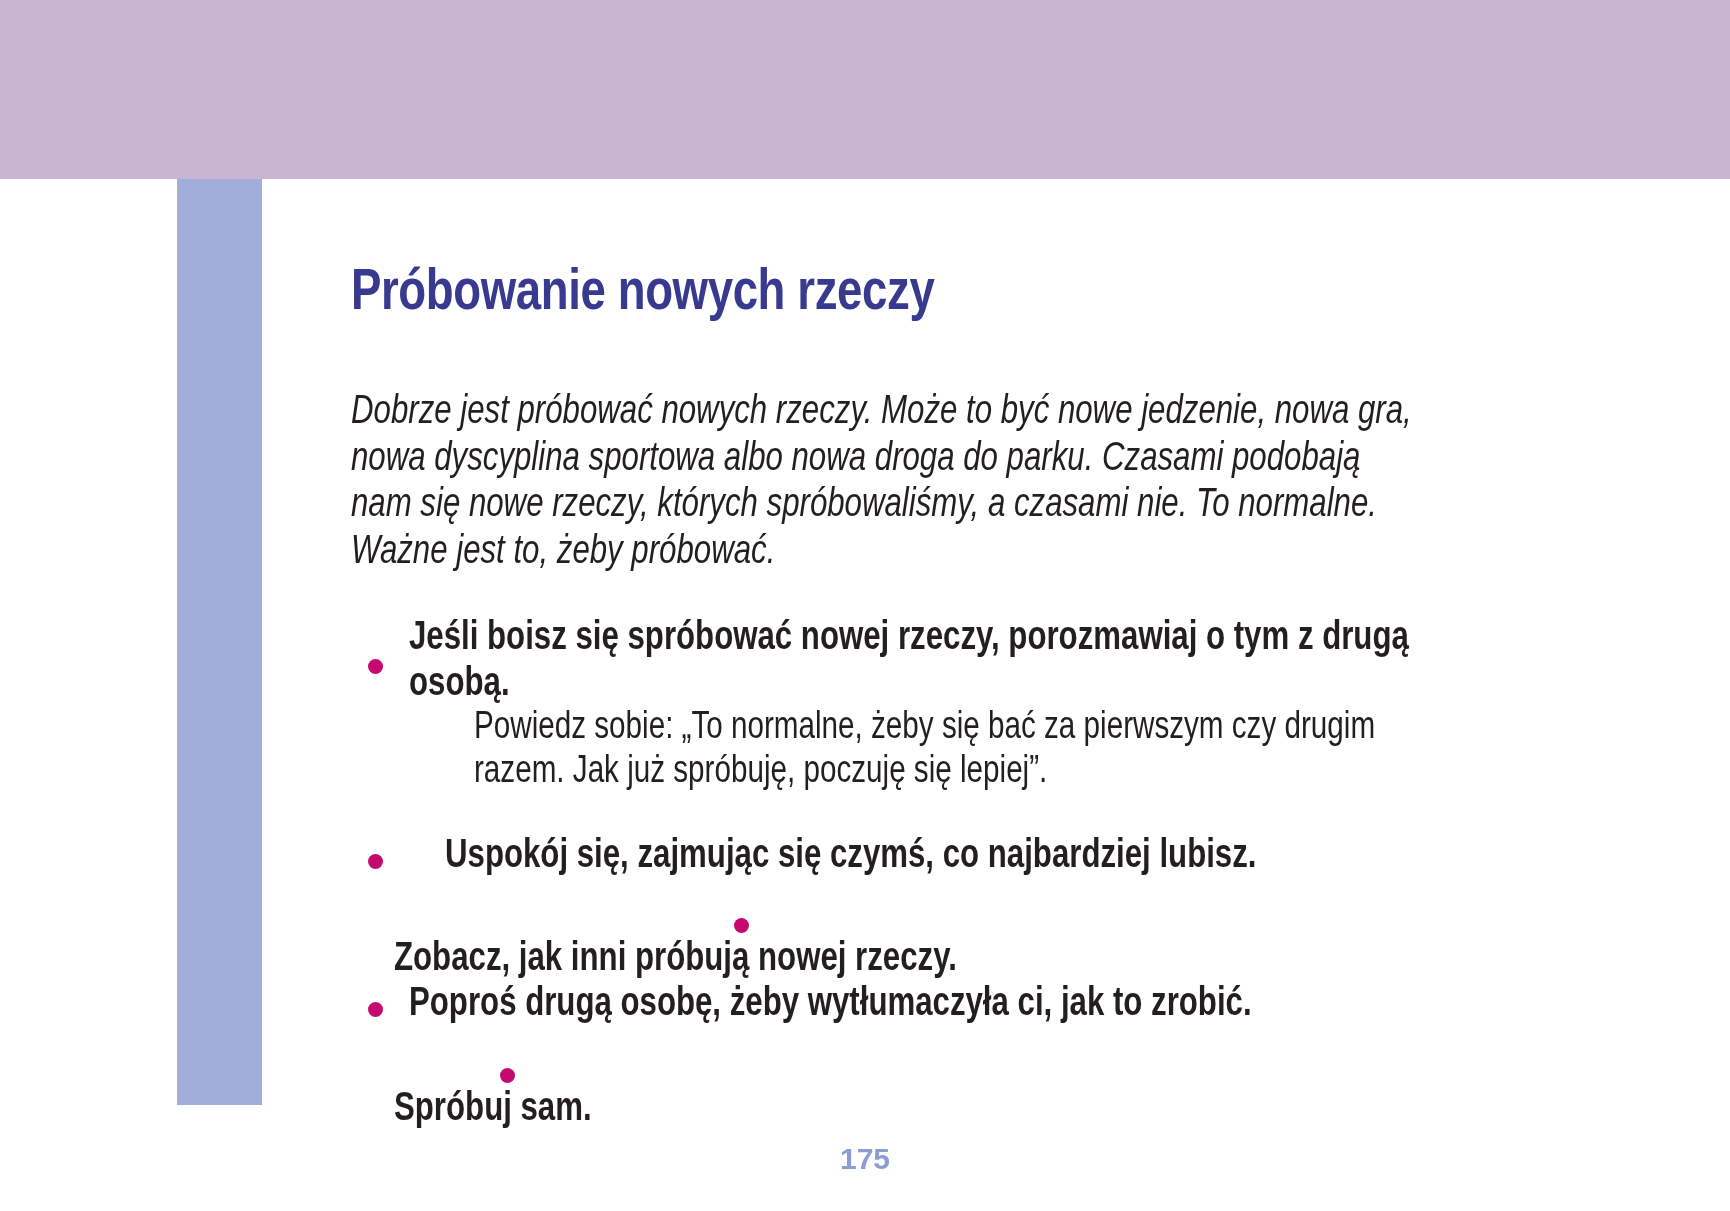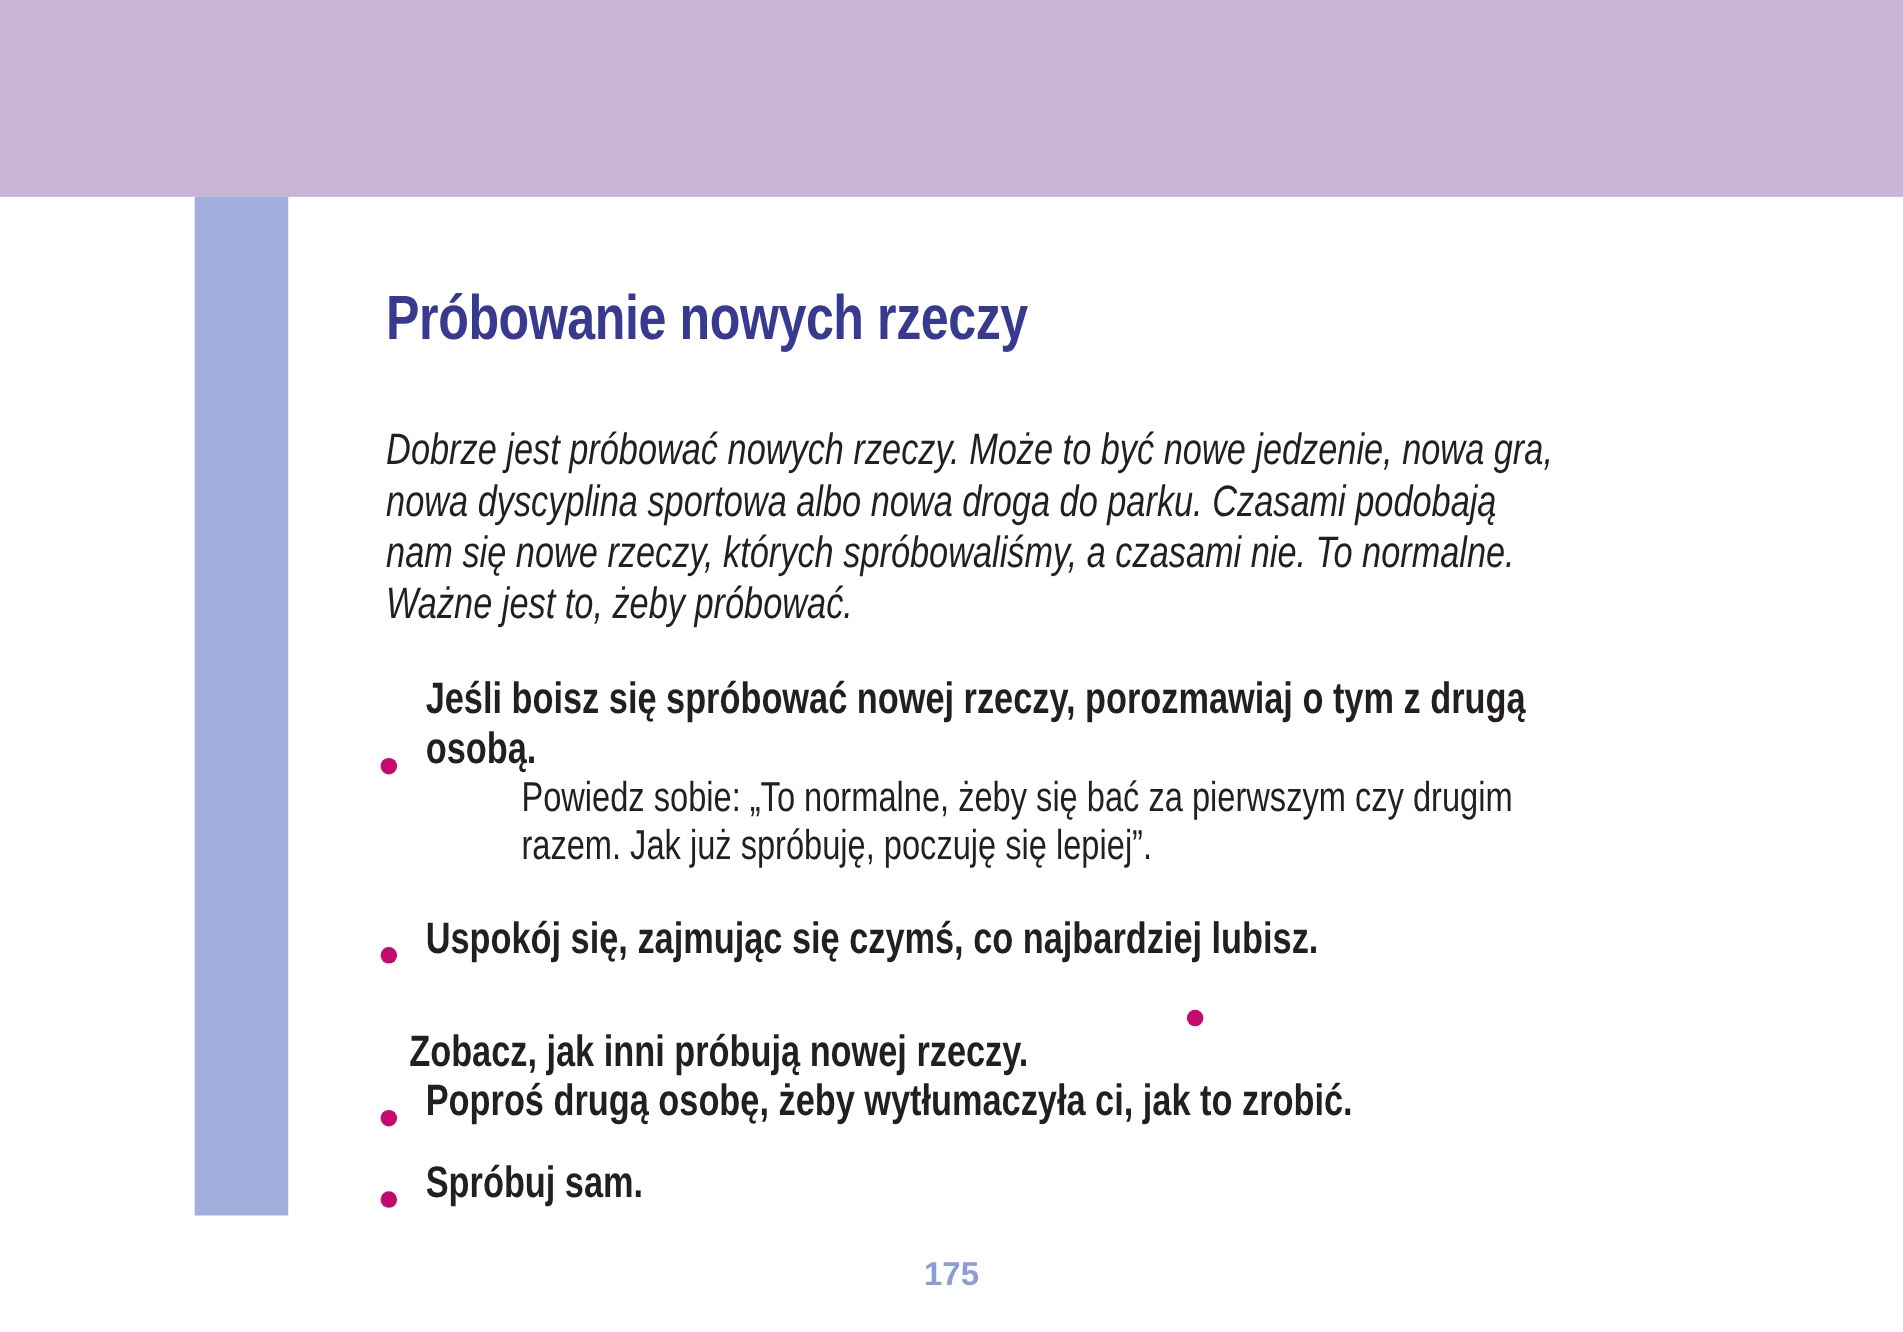--- a/index.html
+++ b/index.html
@@ -30,22 +30,22 @@
   }
   .intro {
     position: absolute; left: 351px; top: 386px;
     font-size: 40px; font-style: italic;
     color: #231f20;
     line-height: 46.5px;
     white-space: nowrap;
     transform: scaleX(0.78); transform-origin: 0 0;
   }
   .bullet-row {
-    position: absolute; left: 346px;
-    display: flex; align-items: flex-end;
+    position: absolute; left: 368px;
+    display: flex; align-items: center;
   }
   .dot {
     width: 15px; height: 15px; border-radius: 50%;
     background: #c40a6e;
     margin-top: 16px;
     flex: 0 0 auto;
   }
   .bullet-text {
     margin-left: 26px;
     font-size: 40px; font-weight: bold;
@@ -91,41 +91,41 @@
     <div>Jeśli boisz się spróbować nowej rzeczy, porozmawiaj o tym z drugą</div>
     <div>osobą.</div>
   </div>
 </div>
 
 <div class="note">
   <div>Powiedz sobie: „To normalne, żeby się bać za pierwszym czy drugim</div>
   <div>razem. Jak już spróbuję, poczuję się lepiej”.</div>
 </div>
 
-<div class="bullet-row" style="top:830px;">
+<div class="bullet-row" style="top:830px;gap:36px;">
   <span class="dot"></span>
   <div class="bullet-text">
     <div>Uspokój się, zajmując się czymś, co najbardziej lubisz.</div>
   </div>
 </div>
 
 <div class="bullet-row" style="top:902px;flex-direction:column;">
   <span class="dot"></span>
   <div class="bullet-text">
     <div>Zobacz, jak inni próbują nowej rzeczy.</div>
   </div>
 </div>
 
 <div class="bullet-row" style="top:978px;">
   <span class="dot"></span>
   <div class="bullet-text">
     <div>Poproś drugą osobę, żeby wytłumaczyła ci, jak to zrobić.</div>
   </div>
 </div>
 
-<div class="bullet-row" style="top:1052px;">
+<div class="bullet-row" style="top:1052px;flex-direction:column;">
   <span class="dot"></span>
   <div class="bullet-text">
     <div>Spróbuj sam.</div>
   </div>
 </div>
 
 <div class="page-num">175</div>
 
 </body></html>

